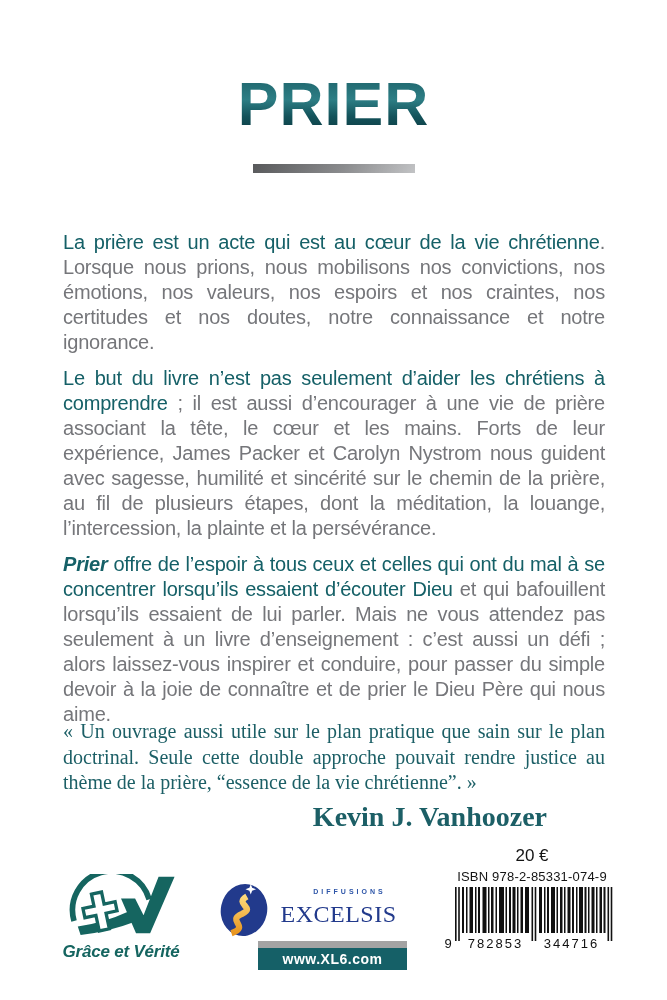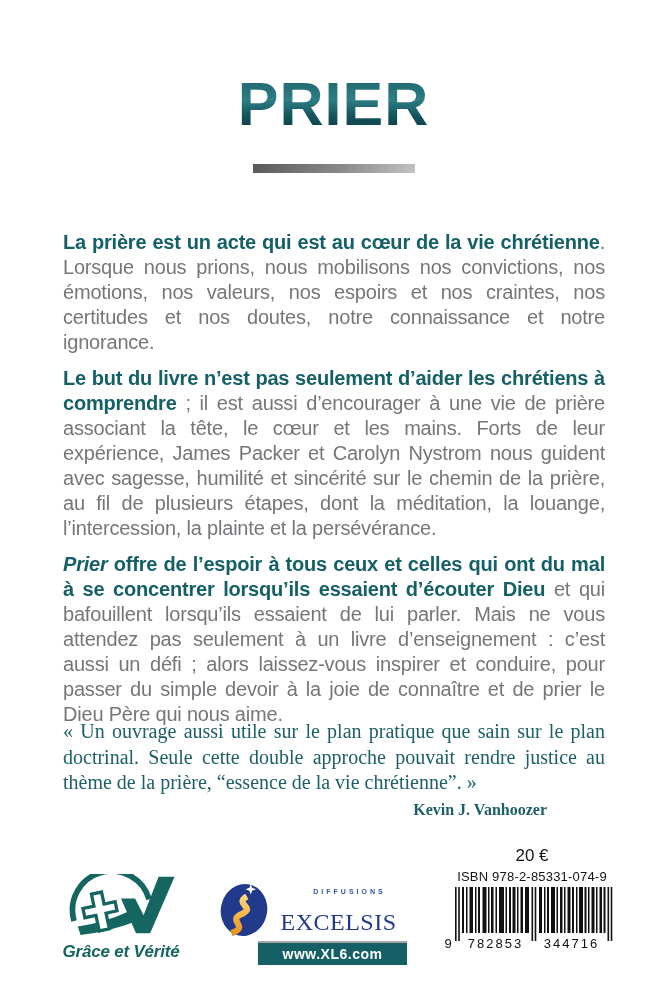--- a/index.html
+++ b/index.html
@@ -19,32 +19,32 @@
   .divider{
     position:absolute;top:164px;left:253px;width:162px;height:9px;
     background:linear-gradient(120deg,#58595b 0%,#8a8b8d 55%,#c2c3c5 100%);
   }
   
   .col{position:absolute;left:63px;top:230px;width:542px;}
   .col p{
     margin:0 0 11px 0;font-size:20px;line-height:25px;letter-spacing:-0.2px;
     color:#75767a;text-align:justify;
   }
-  .lead{color:#156067;font-weight:700;}
+  .lead{color:#156067;font-weight:400;}
   .lead-italic{color:#156067;font-weight:700;font-style:italic;}
   
   .quote{
     position:absolute;left:63px;top:719px;width:542px;
     font-family:"Liberation Serif",serif;font-size:20px;line-height:25.5px;
     color:#1c5f66;text-align:justify;
   }
   .attribution{
     position:absolute;left:63px;top:801px;width:542px;box-sizing:border-box;
     padding-right:58px;text-align:right;
-    font-family:"Liberation Serif",serif;font-size:16px;font-weight:700;color:#1c5f66;
+    font-family:"Liberation Serif",serif;font-size:28px;font-weight:700;color:#1c5f66;
   }
   
   .price-col{position:absolute;left:443px;top:846px;width:178px;text-align:center;}
   .price{font-size:17px;color:#141414;margin-bottom:3px;}
   .isbn{font-size:13px;color:#141414;letter-spacing:0.2px;}
   .barcode{position:relative;width:175px;height:66px;margin:3px auto 0;background:#fff;}
   .barcode svg{position:absolute;top:0;left:0;}
   .bc-digit{position:absolute;bottom:2px;font-size:13px;color:#111;}
   .bc-d9{left:0px;}
   .bc-g1{left:17px;width:68px;text-align:center;letter-spacing:2px;}
@@ -52,24 +52,24 @@
   
   .gv{position:absolute;left:55px;top:874px;width:132px;text-align:center;}
   .gv-text{margin-top:2px;font-size:17px;font-weight:700;color:#156560;letter-spacing:-0.2px;font-style:italic;}
   
   .xls{position:absolute;left:218px;top:882px;width:189px;}
   .xls-row{display:flex;align-items:flex-start;}
   .xls-right{flex:1;padding-top:6px;text-align:center;}
   .diffusions{font-size:7px;letter-spacing:3px;color:#2d55a8;font-weight:700;padding-left:22px;}
   .excelsis-name{
     font-family:"Liberation Serif",serif;font-size:24px;letter-spacing:0.5px;
-    color:#223a8c;margin-top:14px;
+    color:#223a8c;margin-top:6px;
   }
   .xl6-bar{
-    margin-top:3px;height:22px;background:#156067;border-top:2px solid #a3a3a3;
+    margin-top:3px;height:22px;background:#156067;border-top:7px solid #a3a3a3;
     display:flex;align-items:center;justify-content:center;margin-left:40px;
   }
   .xl6-bar span{color:#fff;font-weight:700;font-size:14px;letter-spacing:0.5px;}
 </style>
 </head>
 <body>
 
 <div class="cover">
 
   <div class="title">PRIER</div>

